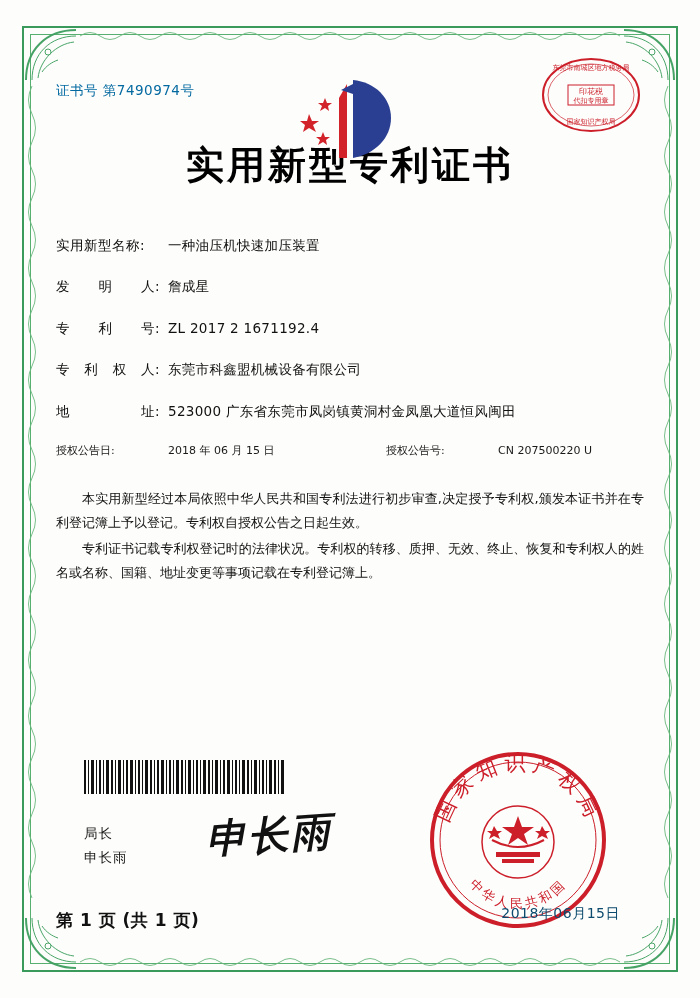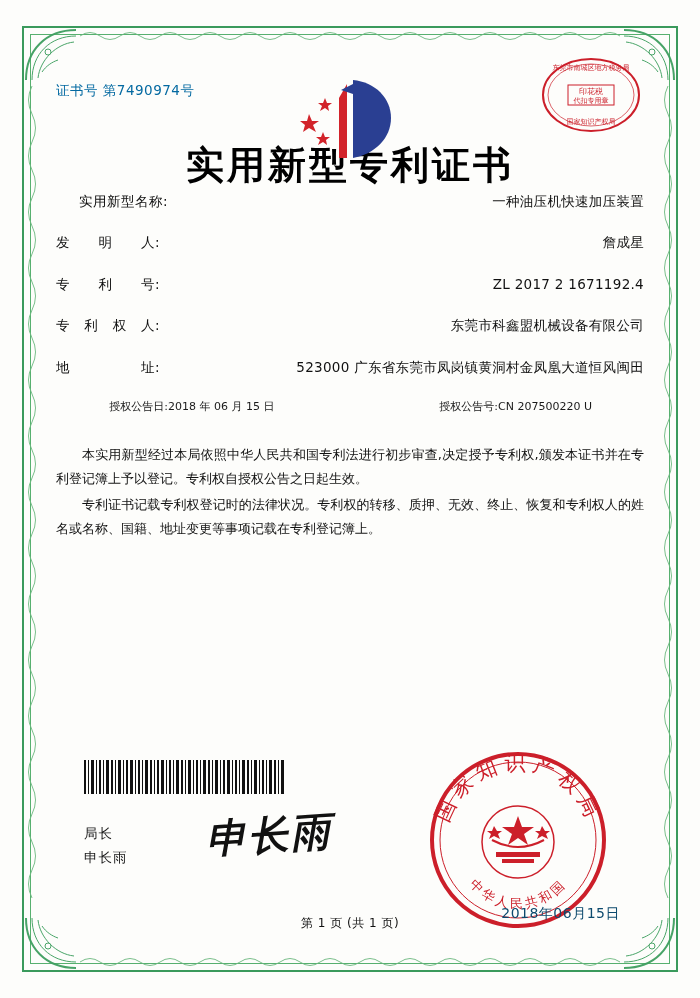--- a/index.html
+++ b/index.html
@@ -97,23 +97,23 @@
     text-align: center;
     font-family: "DejaVu Serif", "Liberation Serif", serif;
     font-weight: bold;
     font-size: 38px;
     letter-spacing: 3px;
     margin-top: 40px;
     color: #000;
   }
 
   .fields {
+    margin-top: 44px;
     font-size: 13.5px;
     line-height: 1.55;
-    text-align: right;
   }
   .field-row {
     display: flex;
     margin-bottom: 20.5px;
     align-items: flex-start;
   }
   .field-label {
     width: 112px;
     flex: 0 0 112px;
     color: #111;
@@ -206,24 +206,25 @@
     color: #0c4a6e;
     font-size: 14px;
     letter-spacing: .5px;
   }
 
   .footer {
     position: absolute;
     left: 0;
     right: 0;
     bottom: 6px;
-    text-align: center;
-    font-size: 12px;
+    text-align: left;
+    font-size: 17px;
     color: #111;
     letter-spacing: .5px;
+    font-weight: bold;
   }
 </style>
 </head>
 <body>
 
 <div id="certificate">
 
   <div class="border-outer"></div>
   <div class="border-inner"></div>
 

